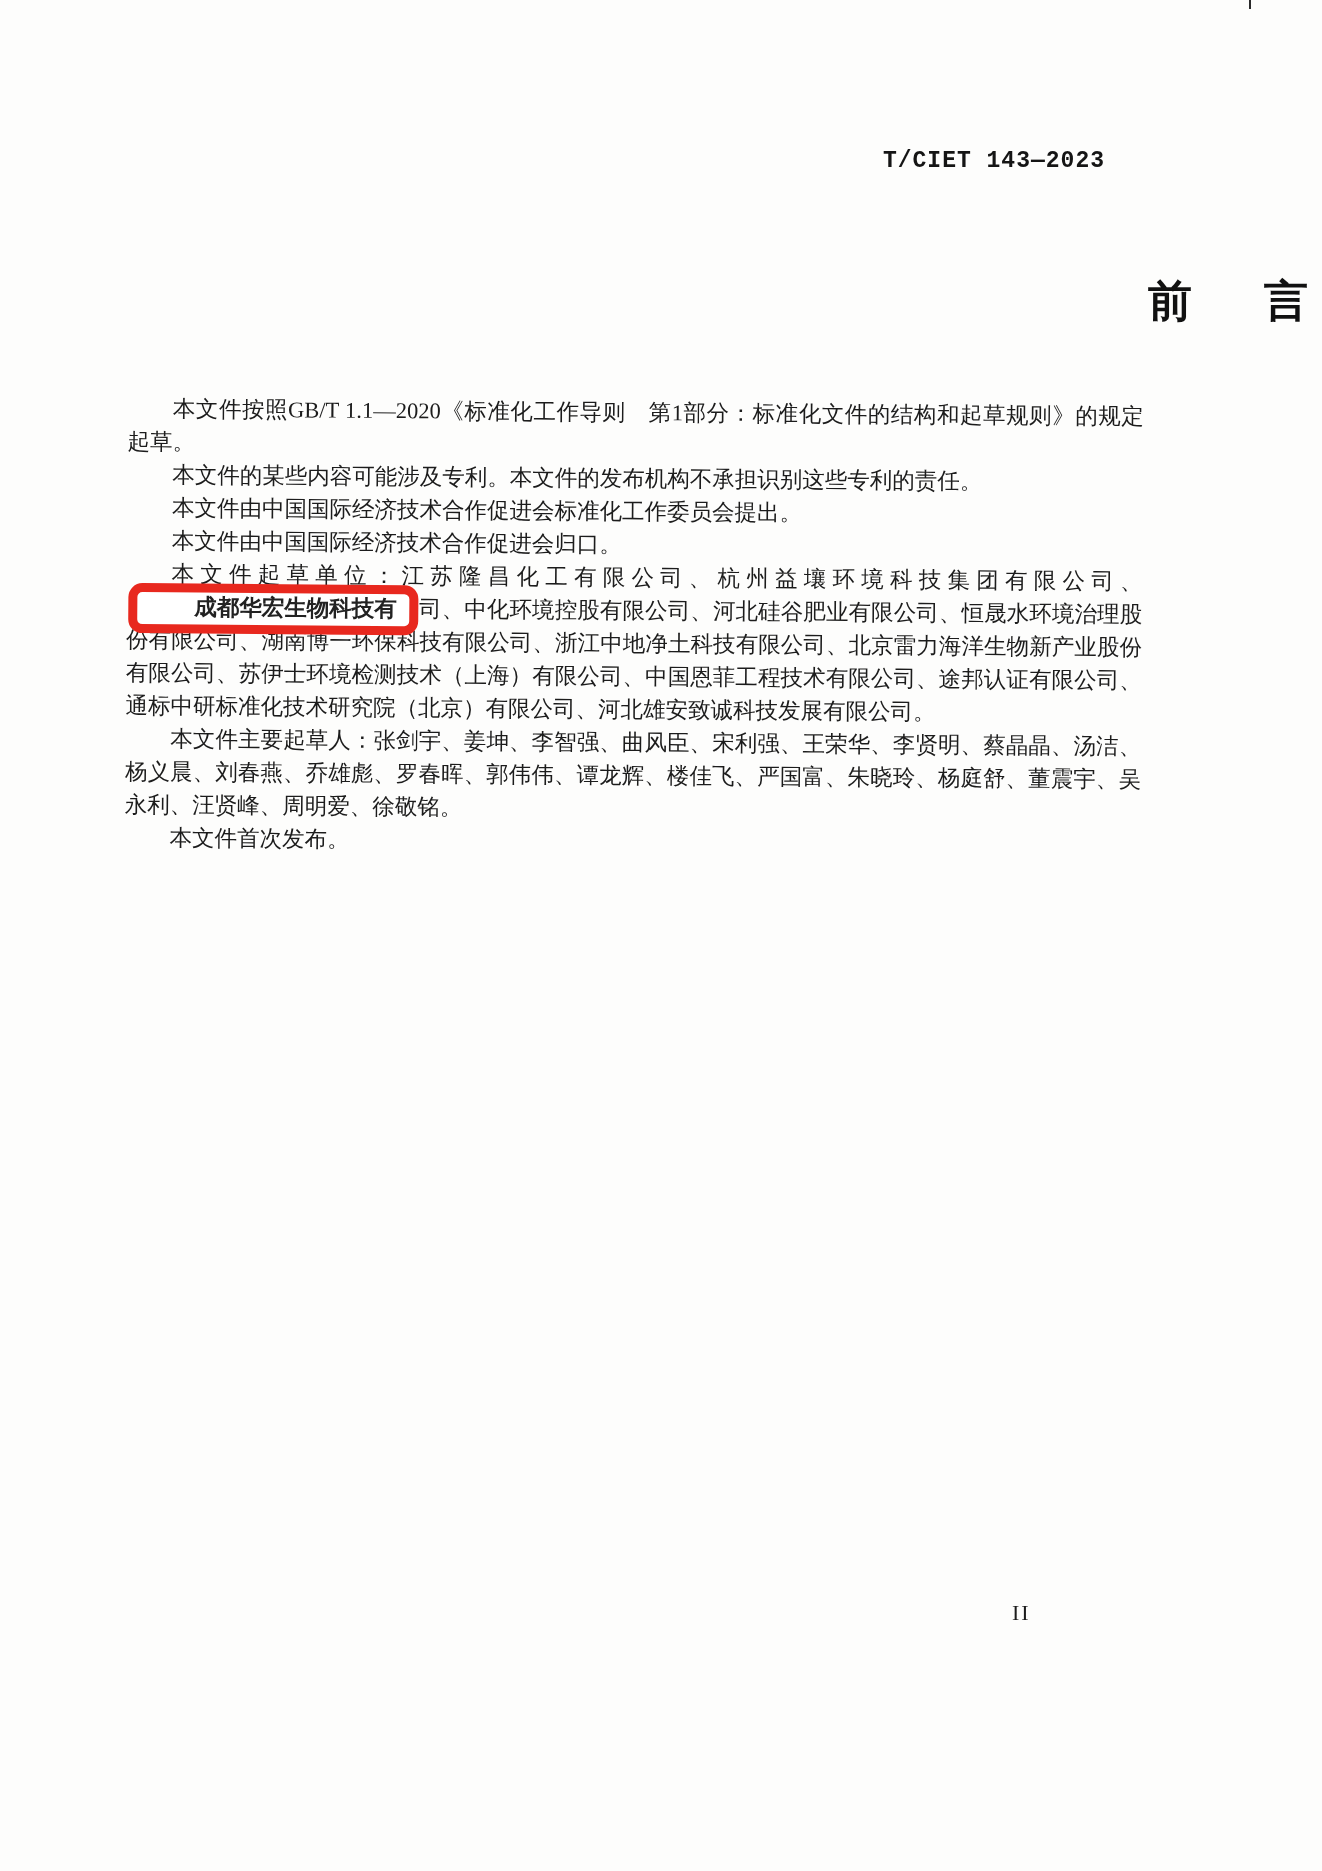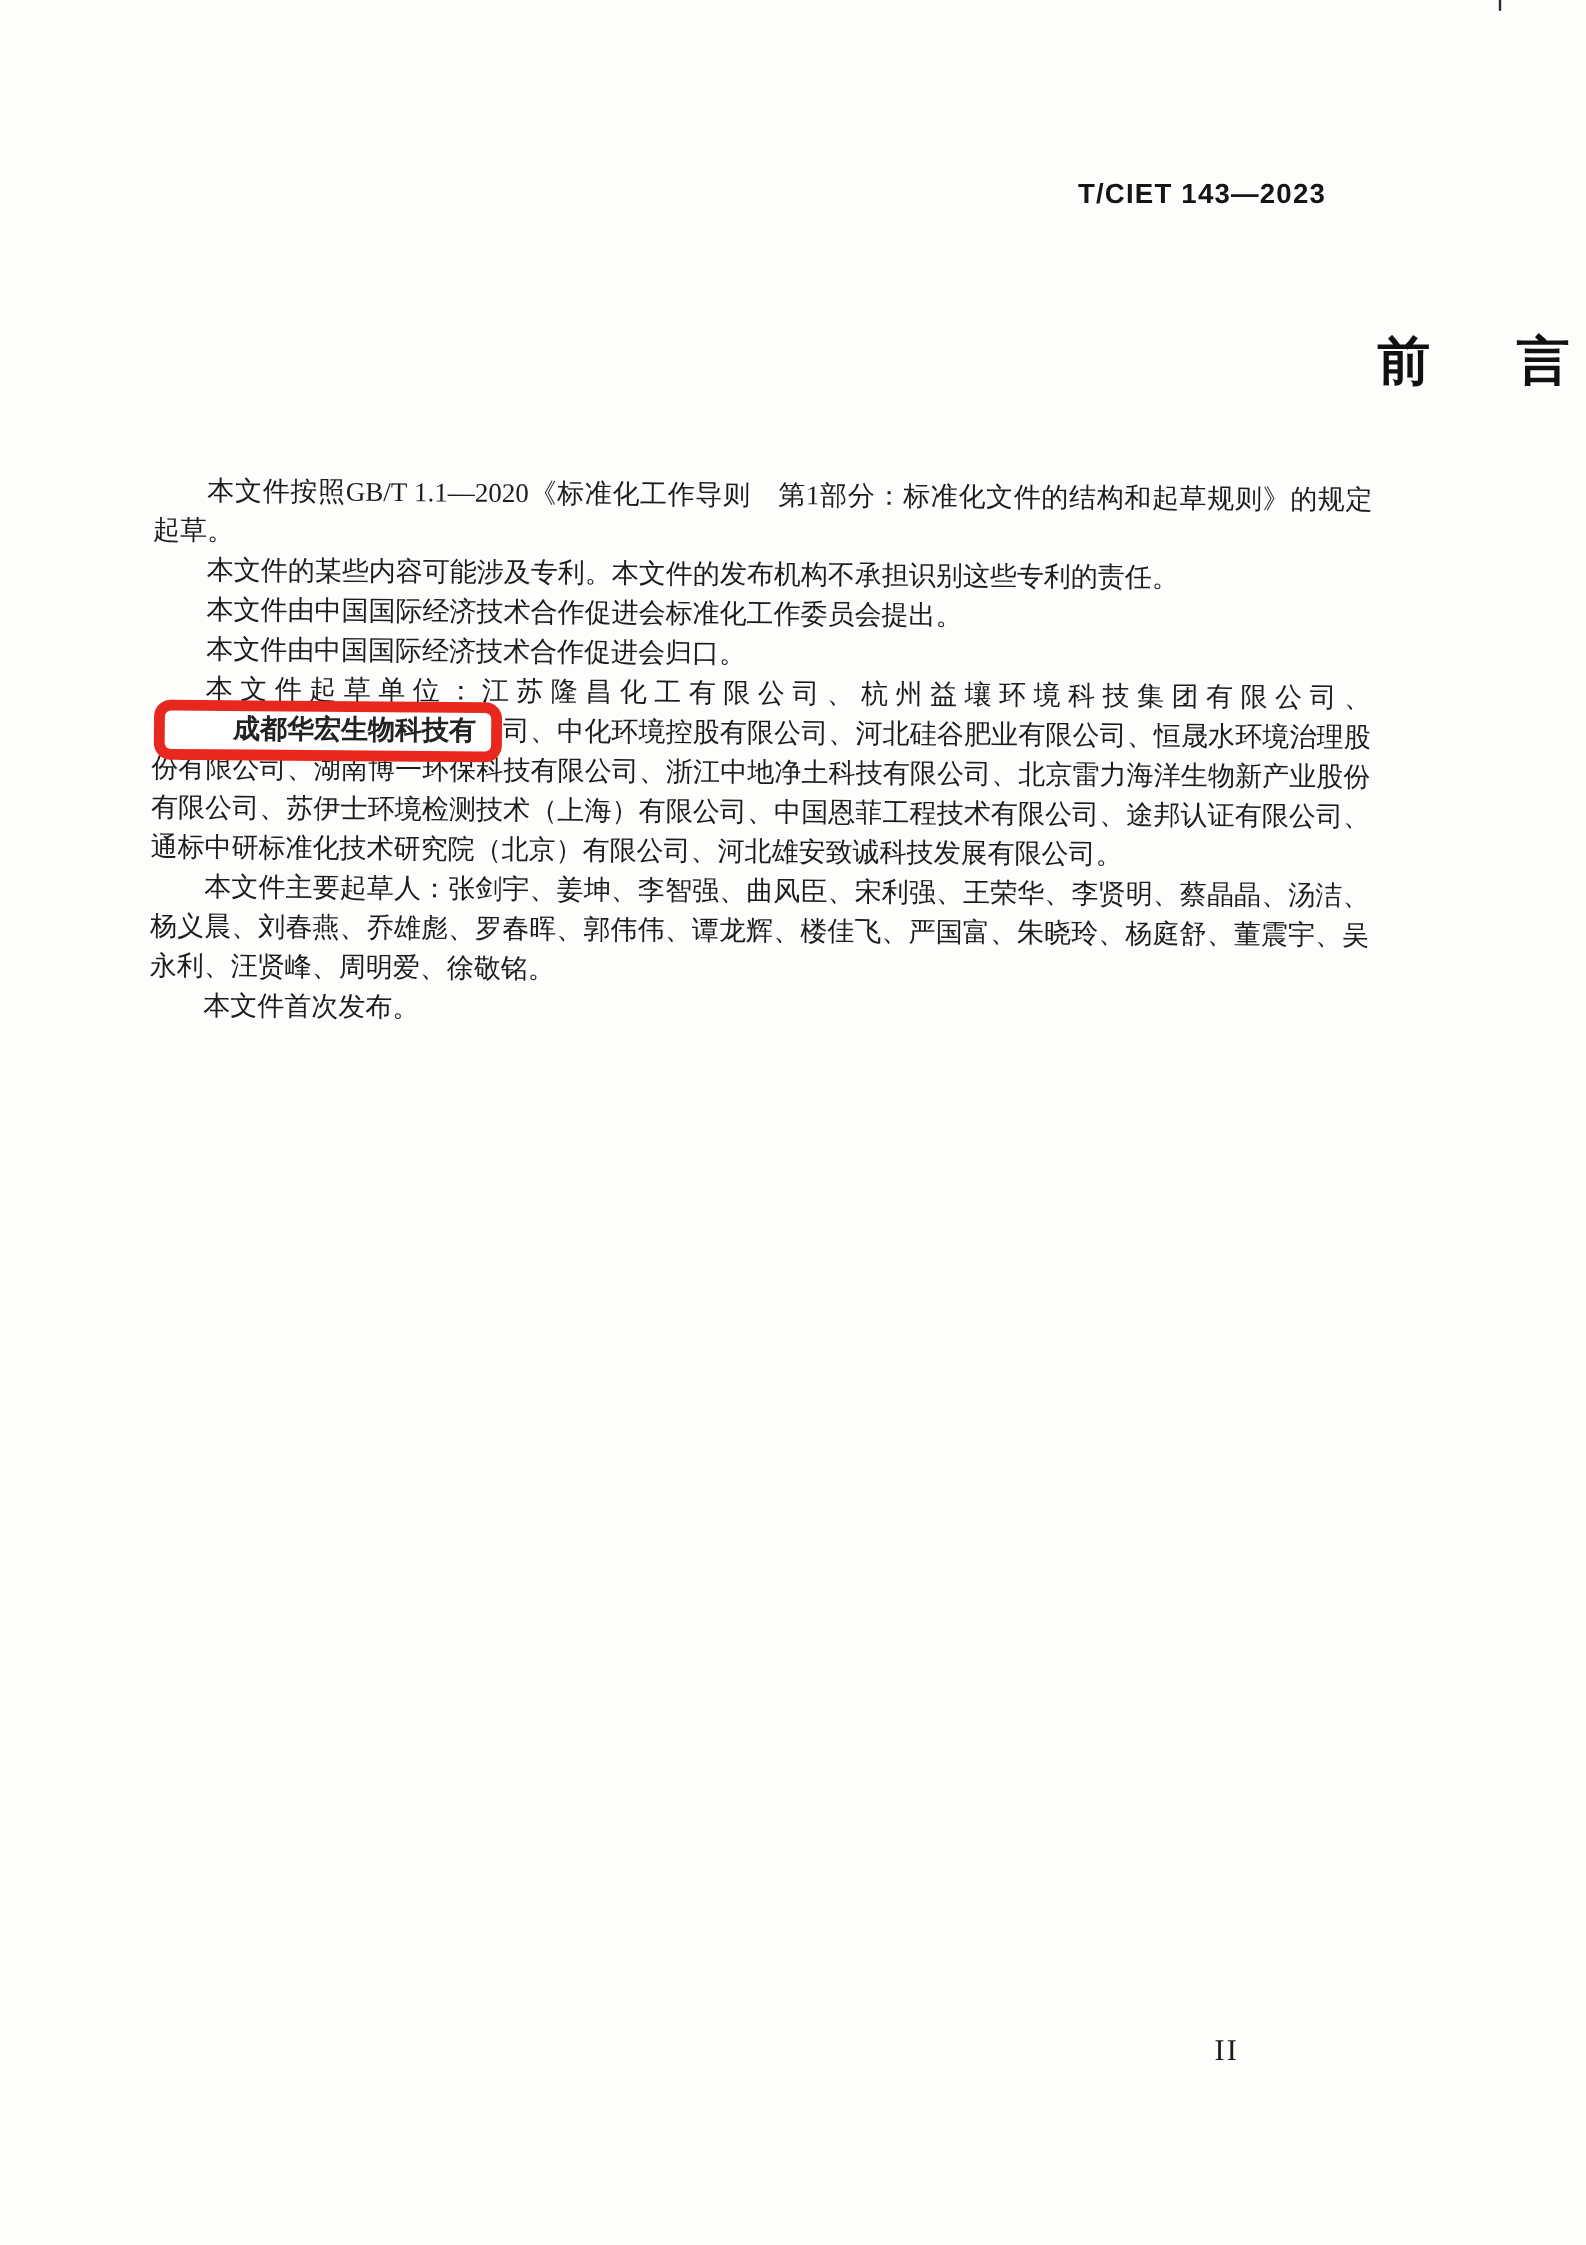--- a/index.html
+++ b/index.html
@@ -8,21 +8,21 @@
     width:1322px;height:1871px;
     margin:0 auto;
     background:#fdfdfc;
     overflow:hidden;
     font-family:"Liberation Serif", serif;
     color:#1c1c1c;
   }
   .doc-number{
     position:absolute;
     top:148px;right:217px;
-    font-family:Liberation Sans, sans-serif;
+    font-family:Liberation Mono, monospace;
     font-size:23px;
     font-weight:600;
     letter-spacing:1px;
     color:#151515;
   }
   .title{
     position:absolute;
     top:272px;left:0;right:0;
     margin:0;
     text-align:right;
@@ -56,22 +56,22 @@
     border-radius:14px;
     padding:2px 12px 4px 12px;
     margin:-14px -44px -22px 2px;
     line-height:1.15;
     font-weight:600;
     color:#222;
     white-space:nowrap;
   }
   .page-number{
     position:absolute;
-    top:1696px;left:1012px;
-    font-size:25px;
+    top:1600px;left:1012px;
+    font-size:22px;
     letter-spacing:2px;
     color:#1c1c1c;
   }
   .scan-tick{
     position:absolute;
     top:0;left:1249px;
     width:2px;height:9px;
     background:#2a2a2a;
   }
 </style>

